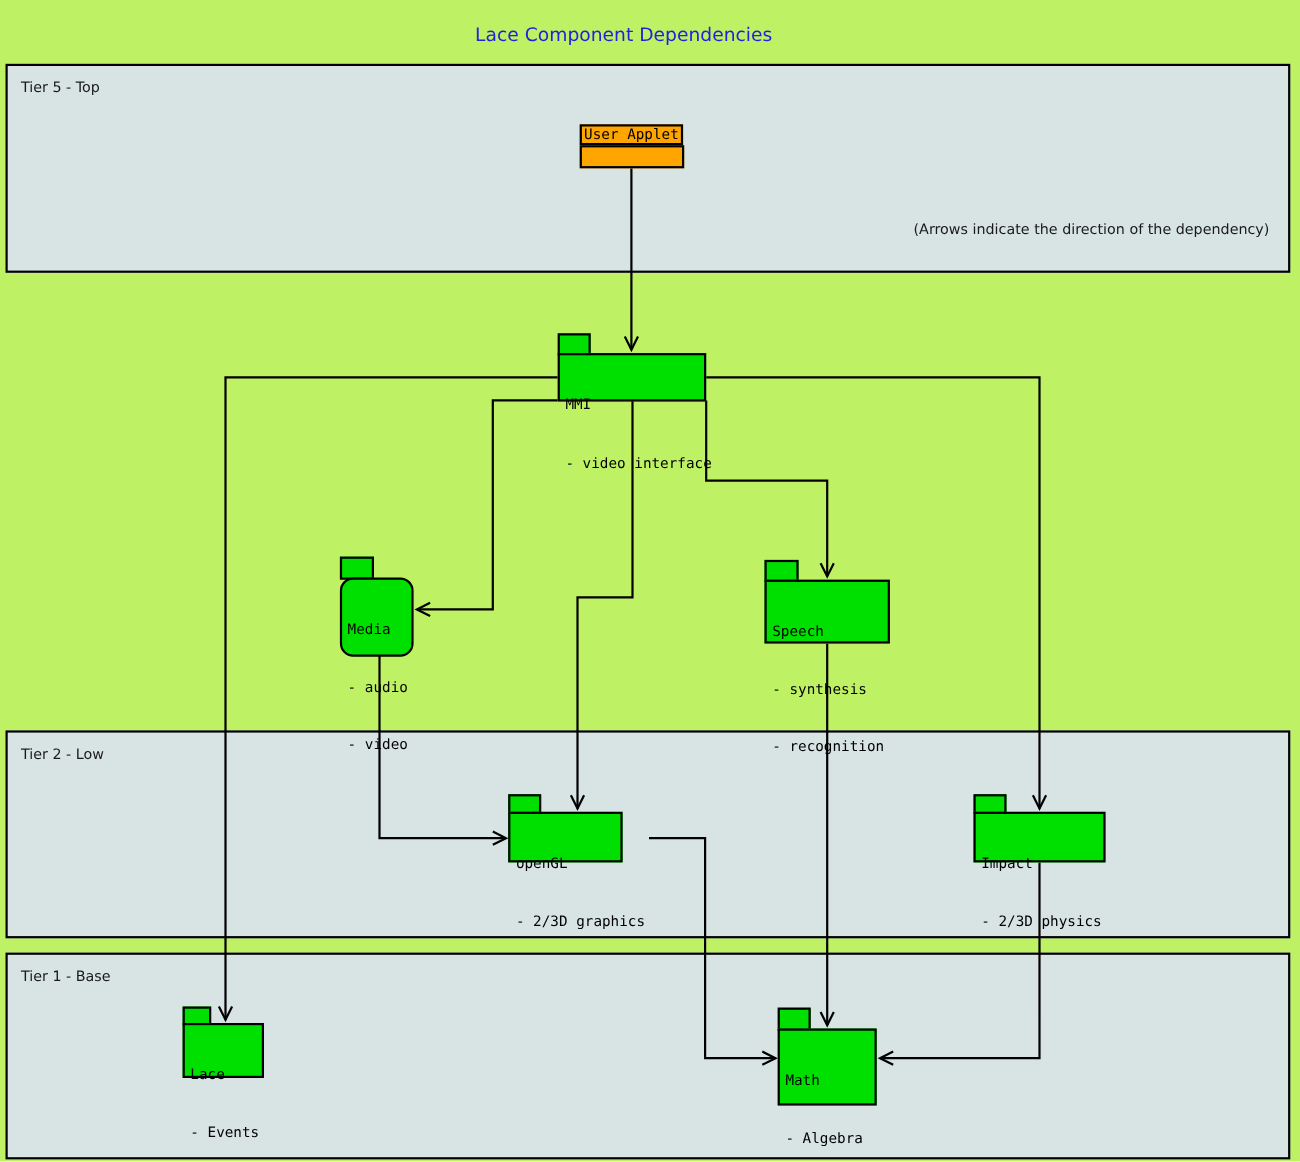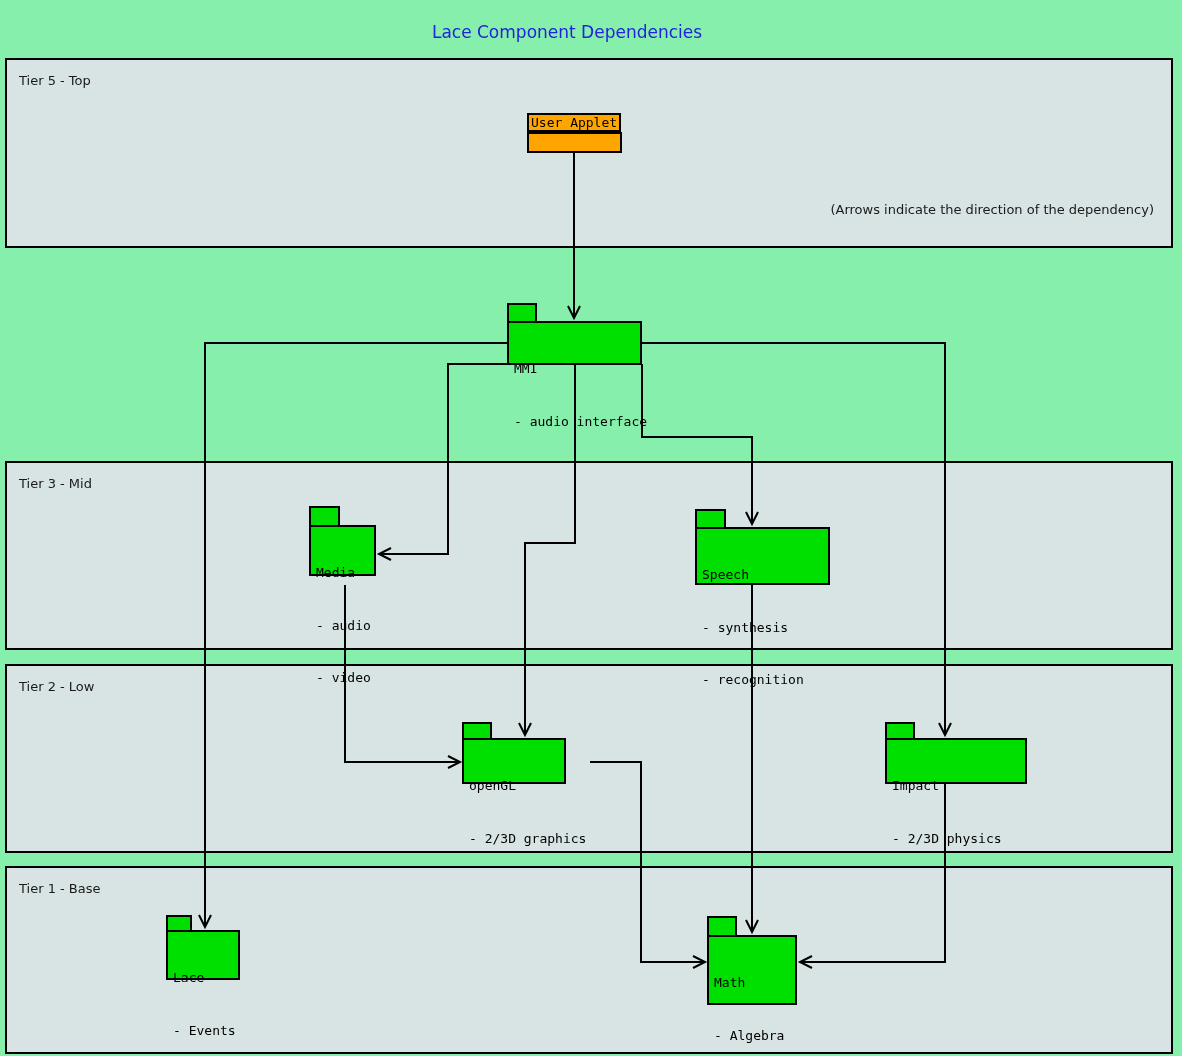--- a/index.html
+++ b/index.html
@@ -4,21 +4,21 @@
 <style>
   :root{
     --band:#d8e3e3;
     --green:#00e000;
     --orange:#ffa500;
     --ink:#000000;
     --title-blue:#2222dd;
   }
   html,body{margin:0;padding:0;background:#ffffff;}
   .canvas{
-    position:relative;width:1182px;height:1056px;background:#86efac;
+    position:relative;width:1182px;height:1056px;background:#bef264;
     font-family:"DejaVu Sans",sans-serif;overflow:hidden;
   }
   .title{
     position:absolute;left:0;top:22px;width:1134px;text-align:center;
     font-size:17px;color:var(--title-blue);
   }
   .tier{
     position:absolute;left:5px;width:1168px;
     background:var(--band);border:2px solid var(--ink);box-sizing:border-box;padding-left:10px;
   }
@@ -54,23 +54,20 @@
 </head>
 <body>
 
 <div class="canvas">
 
   <div class="title">Lace Component Dependencies</div>
 
   <div class="tier" style="top:58px;height:190px;">
     <div class="tier-label">Tier 5 - Top</div>
   </div>
-  <div class="tier" style="top:461px;height:189px;">
-    <div class="tier-label">Tier 3 - Mid</div>
-  </div>
   <div class="tier" style="top:664px;height:189px;">
     <div class="tier-label">Tier 2 - Low</div>
   </div>
   <div class="tier" style="top:866px;height:188px;">
     <div class="tier-label">Tier 1 - Base</div>
   </div>
 
   <div class="note">(Arrows indicate the direction of the dependency)</div>
 
   <svg class="edges" width="1182" height="1056">
@@ -93,53 +90,53 @@
 
   <div>
     <div class="applet-label" style="left:527px;top:113px;height:19px;">User Applet</div>
     <div class="applet-body" style="left:527px;top:132px;width:95px;height:21px;"></div>
   </div>
 
   <div>
     <div class="comp-tab" style="left:507px;top:303px;width:30px;height:20px;"></div>
     <div class="comp-body" style="left:507px;top:321px;width:135px;height:44px;">
       <div>MMI</div>
-      <div>- audio interface</div>
+      <div>- video interface</div>
     </div>
   </div>
 
   <div>
     <div class="comp-tab" style="left:309px;top:506px;width:31px;height:21px;"></div>
-    <div class="comp-body" style="left:309px;top:525px;width:67px;height:51px;">
+    <div class="comp-body" style="left:309px;top:525px;width:67px;height:72px;border-radius:12px;">
       <div>Media</div>
       <div>- audio</div>
       <div>- video</div>
     </div>
   </div>
 
   <div>
     <div class="comp-tab" style="left:695px;top:509px;width:31px;height:20px;"></div>
-    <div class="comp-body" style="left:695px;top:527px;width:135px;height:58px;">
+    <div class="comp-body" style="left:695px;top:527px;width:114px;height:58px;">
       <div>Speech</div>
       <div>- synthesis</div>
       <div>- recognition</div>
     </div>
   </div>
 
   <div>
     <div class="comp-tab" style="left:462px;top:722px;width:30px;height:18px;"></div>
     <div class="comp-body" style="left:462px;top:738px;width:104px;height:46px;">
       <div>openGL</div>
       <div>- 2/3D graphics</div>
     </div>
   </div>
 
   <div>
     <div class="comp-tab" style="left:885px;top:722px;width:30px;height:18px;"></div>
-    <div class="comp-body" style="left:885px;top:738px;width:142px;height:46px;">
+    <div class="comp-body" style="left:885px;top:738px;width:120px;height:46px;">
       <div>Impact</div>
       <div>- 2/3D physics</div>
     </div>
   </div>
 
   <div>
     <div class="comp-tab" style="left:166px;top:915px;width:26px;height:17px;"></div>
     <div class="comp-body" style="left:166px;top:930px;width:74px;height:50px;">
       <div>Lace</div>
       <div>- Events</div>

